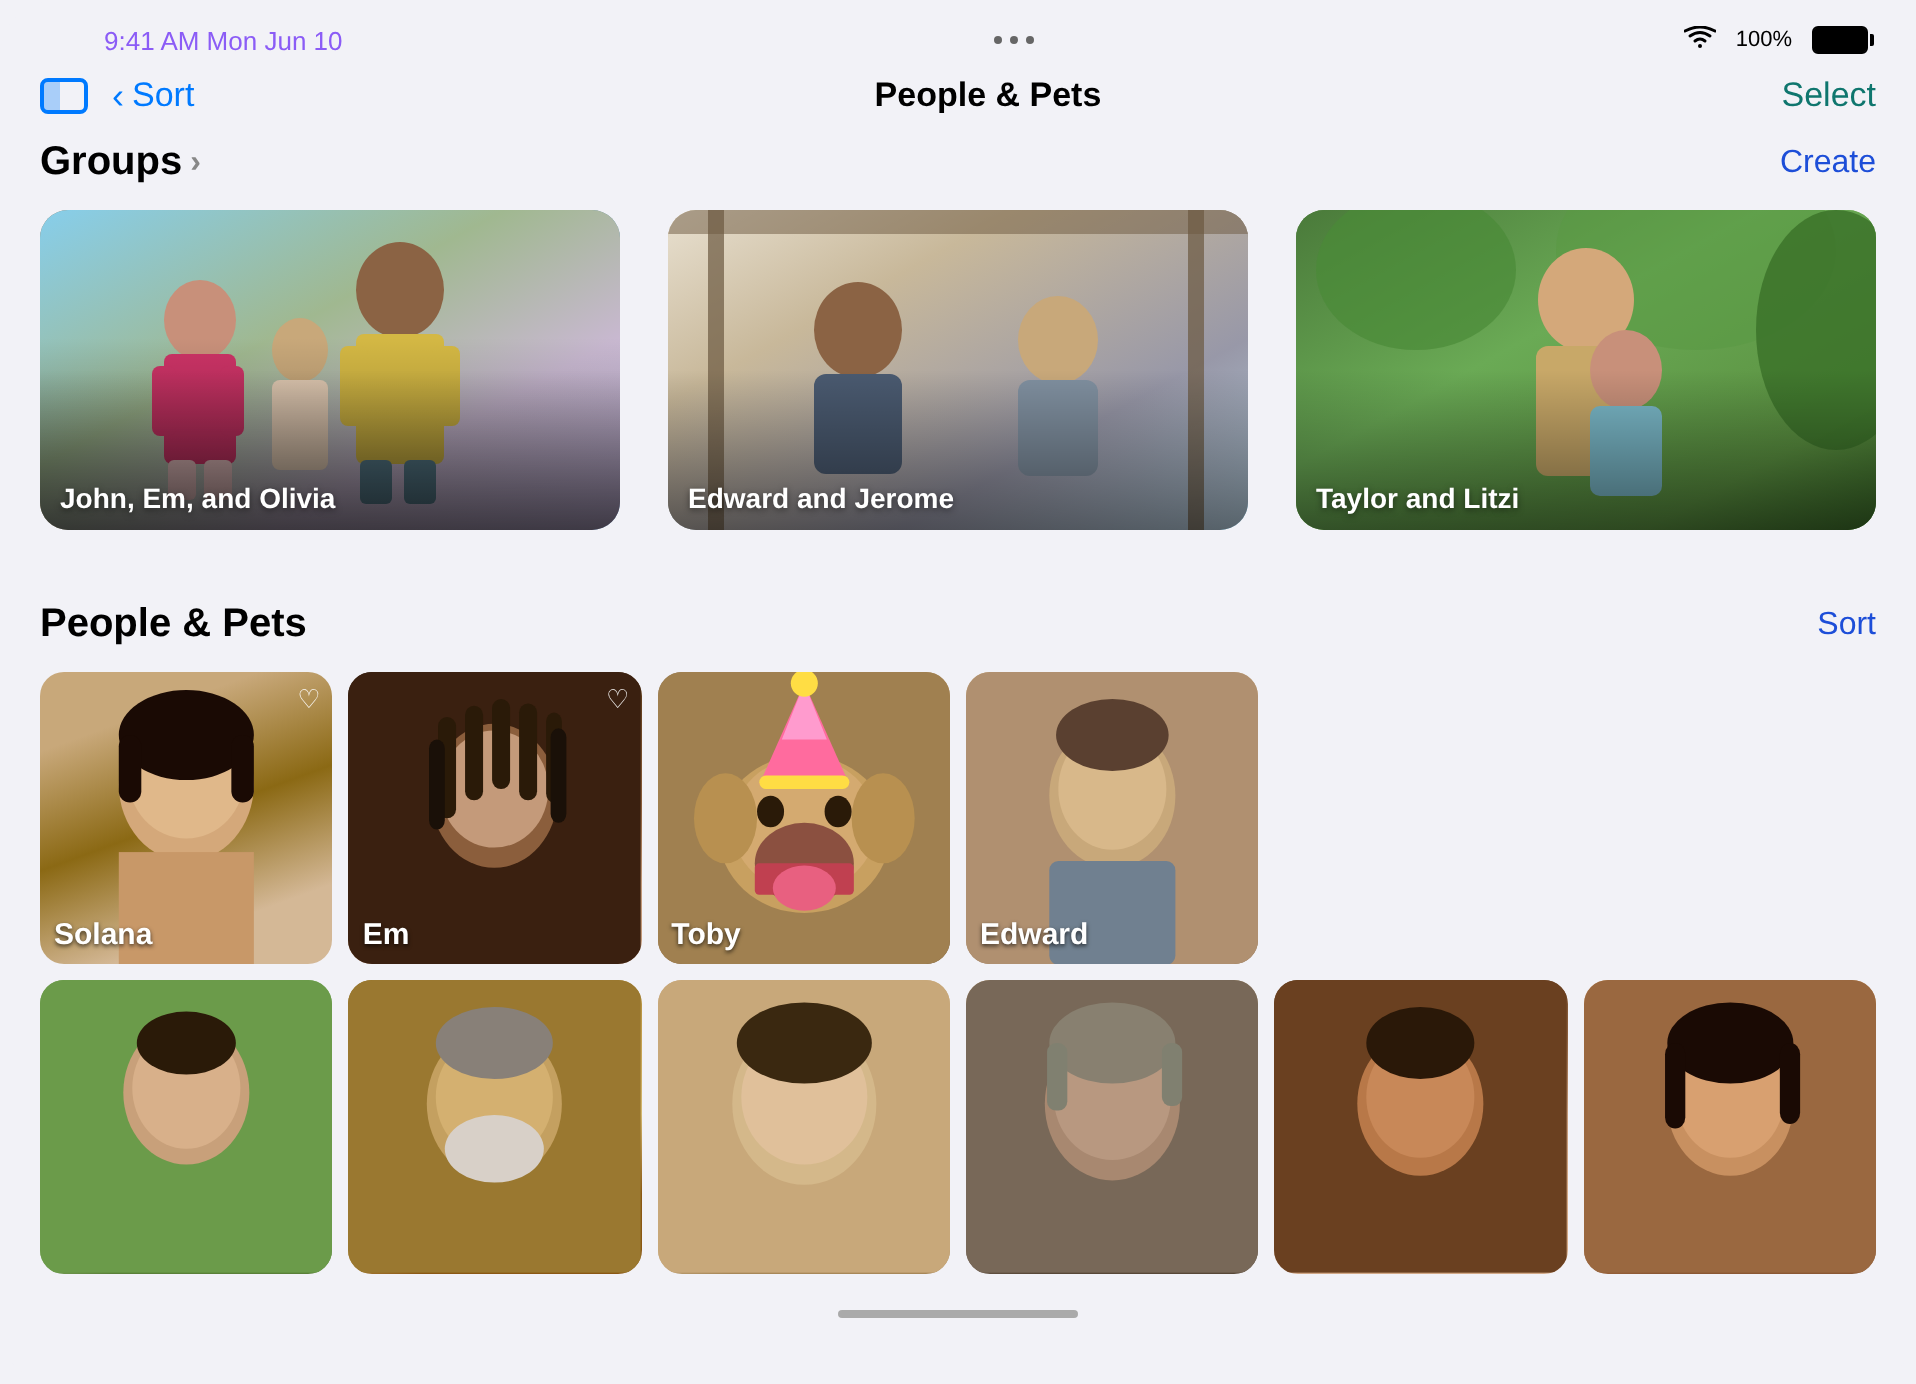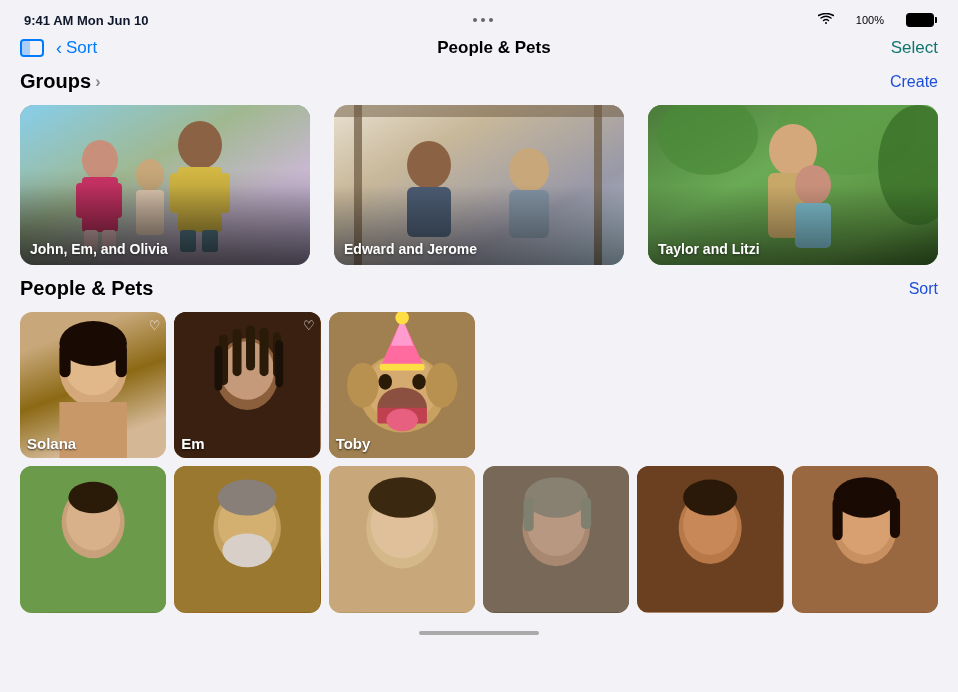--- a/index.html
+++ b/index.html
@@ -28,41 +28,42 @@
       display: flex;
       align-items: center;
       justify-content: space-between;
       padding: 10px 24px 4px;
       background: #f2f2f7;
       height: 34px;
     }
 
     .status-time {
       font-size: 13px;
-      font-weight: 700;
-      color: #0f172a;
+      font-weight: 400;
+      color: #8b5cf6;
+      margin-left: 28px;
     }
 
     .status-center {
       display: flex;
       gap: 4px;
       align-items: center;
     }
 
     .status-dot {
       width: 4px;
       height: 4px;
       background: #666;
       border-radius: 50%;
     }
 
     .status-right {
       display: flex;
       align-items: center;
-      gap: 22px;
+      gap: 10px;
     }
 
     .wifi-icon {
       font-size: 12px;
       color: #000;
     }
 
     .battery-icon {
       width: 28px;
       height: 14px;
@@ -195,21 +196,21 @@
       color: #1d4ed8;
       font-size: 16px;
       cursor: pointer;
     }
 
     
     .groups-grid {
       display: grid;
       grid-template-columns: repeat(3, 1fr);
       gap: 24px;
-      margin-bottom: 12px;
+      margin-bottom: 36px;
     }
 
     .group-card {
       border-radius: 14px;
       overflow: hidden;
       position: relative;
       height: 160px;
       cursor: pointer;
     }
 
@@ -543,20 +544,34 @@
               <polygon points="65,5 55,30 75,30" fill="#ff9bce"></polygon>
 
               <rect x="45" y="46" width="40" height="6" rx="3" fill="#ffdd44"></rect>
 
               <circle cx="65" cy="5" r="6" fill="#ffdd44"></circle>
             </svg>
           </div>
           <span class="person-label">Toby</span>
         </div>
 
+        <div class="person-card">
+          <div class="person-photo p-edward">
+            <svg width="100%" height="100%" viewBox="0 0 130 130" preserveAspectRatio="xMidYMid slice">
+              <rect width="130" height="130" fill="#b09070"></rect>
+              <ellipse cx="65" cy="55" rx="28" ry="32" fill="#c8a87a"></ellipse>
+              <ellipse cx="65" cy="52" rx="24" ry="27" fill="#d8b88a"></ellipse>
+
+              <ellipse cx="65" cy="28" rx="25" ry="16" fill="#5a4030"></ellipse>
+
+              <rect x="37" y="84" width="56" height="46" rx="4" fill="#708090"></rect>
+            </svg>
+          </div>
+          <span class="person-label">Edward</span>
+        </div>
       </div>
 
       <div class="people-grid">
 
         <div class="person-card">
           <div class="person-photo p-person7">
             <svg width="100%" height="100%" viewBox="0 0 130 130" preserveAspectRatio="xMidYMid slice">
               <rect width="130" height="130" fill="#6B9B4A"></rect>
               <ellipse cx="65" cy="50" rx="28" ry="32" fill="#c8a07a"></ellipse>
               <ellipse cx="65" cy="48" rx="24" ry="27" fill="#d8b08a"></ellipse>

